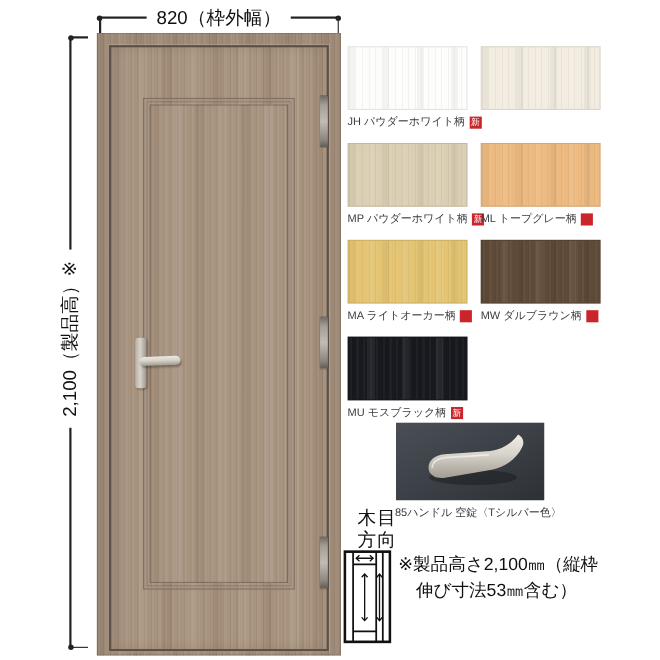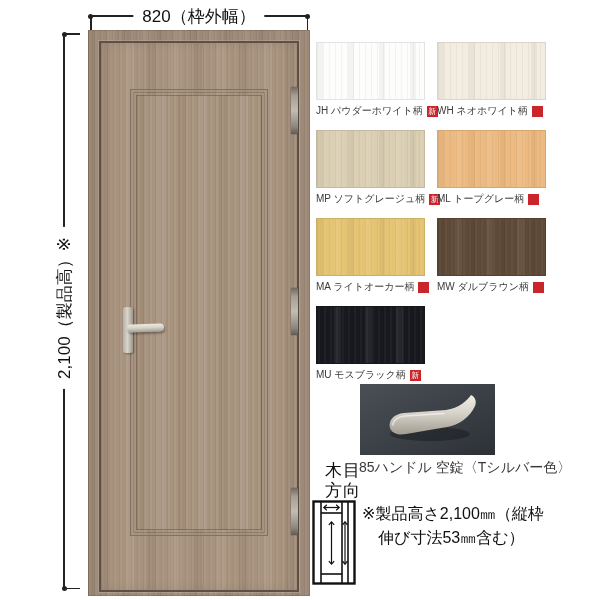--- a/index.html
+++ b/index.html
@@ -59,21 +59,21 @@
   .chip::after { content:""; position:absolute; inset:0;
     background-image:
       repeating-linear-gradient(90deg, rgba(0,0,0,.045) 0 1px, rgba(255,255,255,.035) 1px 3px, rgba(0,0,0,0) 3px 6px),
       repeating-linear-gradient(90deg, rgba(0,0,0,.04) 0 6px, rgba(0,0,0,0) 6px 17px, rgba(255,255,255,.06) 17px 24px, rgba(0,0,0,0) 24px 31px); }
   .swatch-label { margin-top:4px; font-size:10px; color:var(--label-text,#3a3a3a); white-space:nowrap; display:flex; align-items:center; gap:4px; }
   .badge { display:inline-block; width:11px; height:11px; background:var(--badge,#c9252b); color:#fff;
     font-size:8px; line-height:11px; text-align:center; flex:0 0 auto; }
 
   
   .handle-photo { position:absolute; left:360px; top:384px; width:135px; height:71px; }
-  .handle-caption { position:absolute; left:359px; top:459px; font-size:14px; color:var(--label-text,#3a3a3a); white-space:nowrap; }
+  .handle-caption { position:absolute; left:359px; top:459px; font-size:10px; color:var(--label-text,#3a3a3a); white-space:nowrap; }
 
   
   .grain-label { position:absolute; left:312px; top:461px; font-size:17px; line-height:19.5px; letter-spacing:1px;margin-left:13px; }
   .grain-diagram { position:absolute; left:312px; top:500px; }
 
   
   .note { position:absolute; left:362px; top:502px; font-size:16px; line-height:24px; }
   .note .l2 { padding-left:16px; }
 </style>
 </head>
@@ -115,29 +115,25 @@
   <div class="swatch-grid" id="swatch-grid">
       <div class="swatch-cell">
       <div class="chip" style="background-color: rgb(253, 253, 252);"></div>
       <div class="swatch-label">
         <span class="swatch-label-text">JH パウダーホワイト柄</span>
         <span class="badge">新</span>
       </div>
     </div>
       <div class="swatch-cell">
       <div class="chip" style="background-color: rgb(243, 236, 224);"></div>
-      <div class="swatch-label">
-        <span class="swatch-label-text">WH ネオホワイト柄</span>
-        <span class="badge" hidden=""></span>
-      </div>
     </div>
       <div class="swatch-cell">
       <div class="chip" style="background-color: rgb(218, 207, 179);"></div>
       <div class="swatch-label">
-        <span class="swatch-label-text">MP ソフトグレージュ柄</span>
+        <span class="swatch-label-text">MP パウダーホワイト柄</span>
         <span class="badge">新</span>
       </div>
     </div>
       <div class="swatch-cell">
       <div class="chip" style="background-color: rgb(236, 186, 128);"></div>
       <div class="swatch-label">
         <span class="swatch-label-text">ML トープグレー柄</span>
         <span class="badge" hidden=""></span>
       </div>
     </div>

